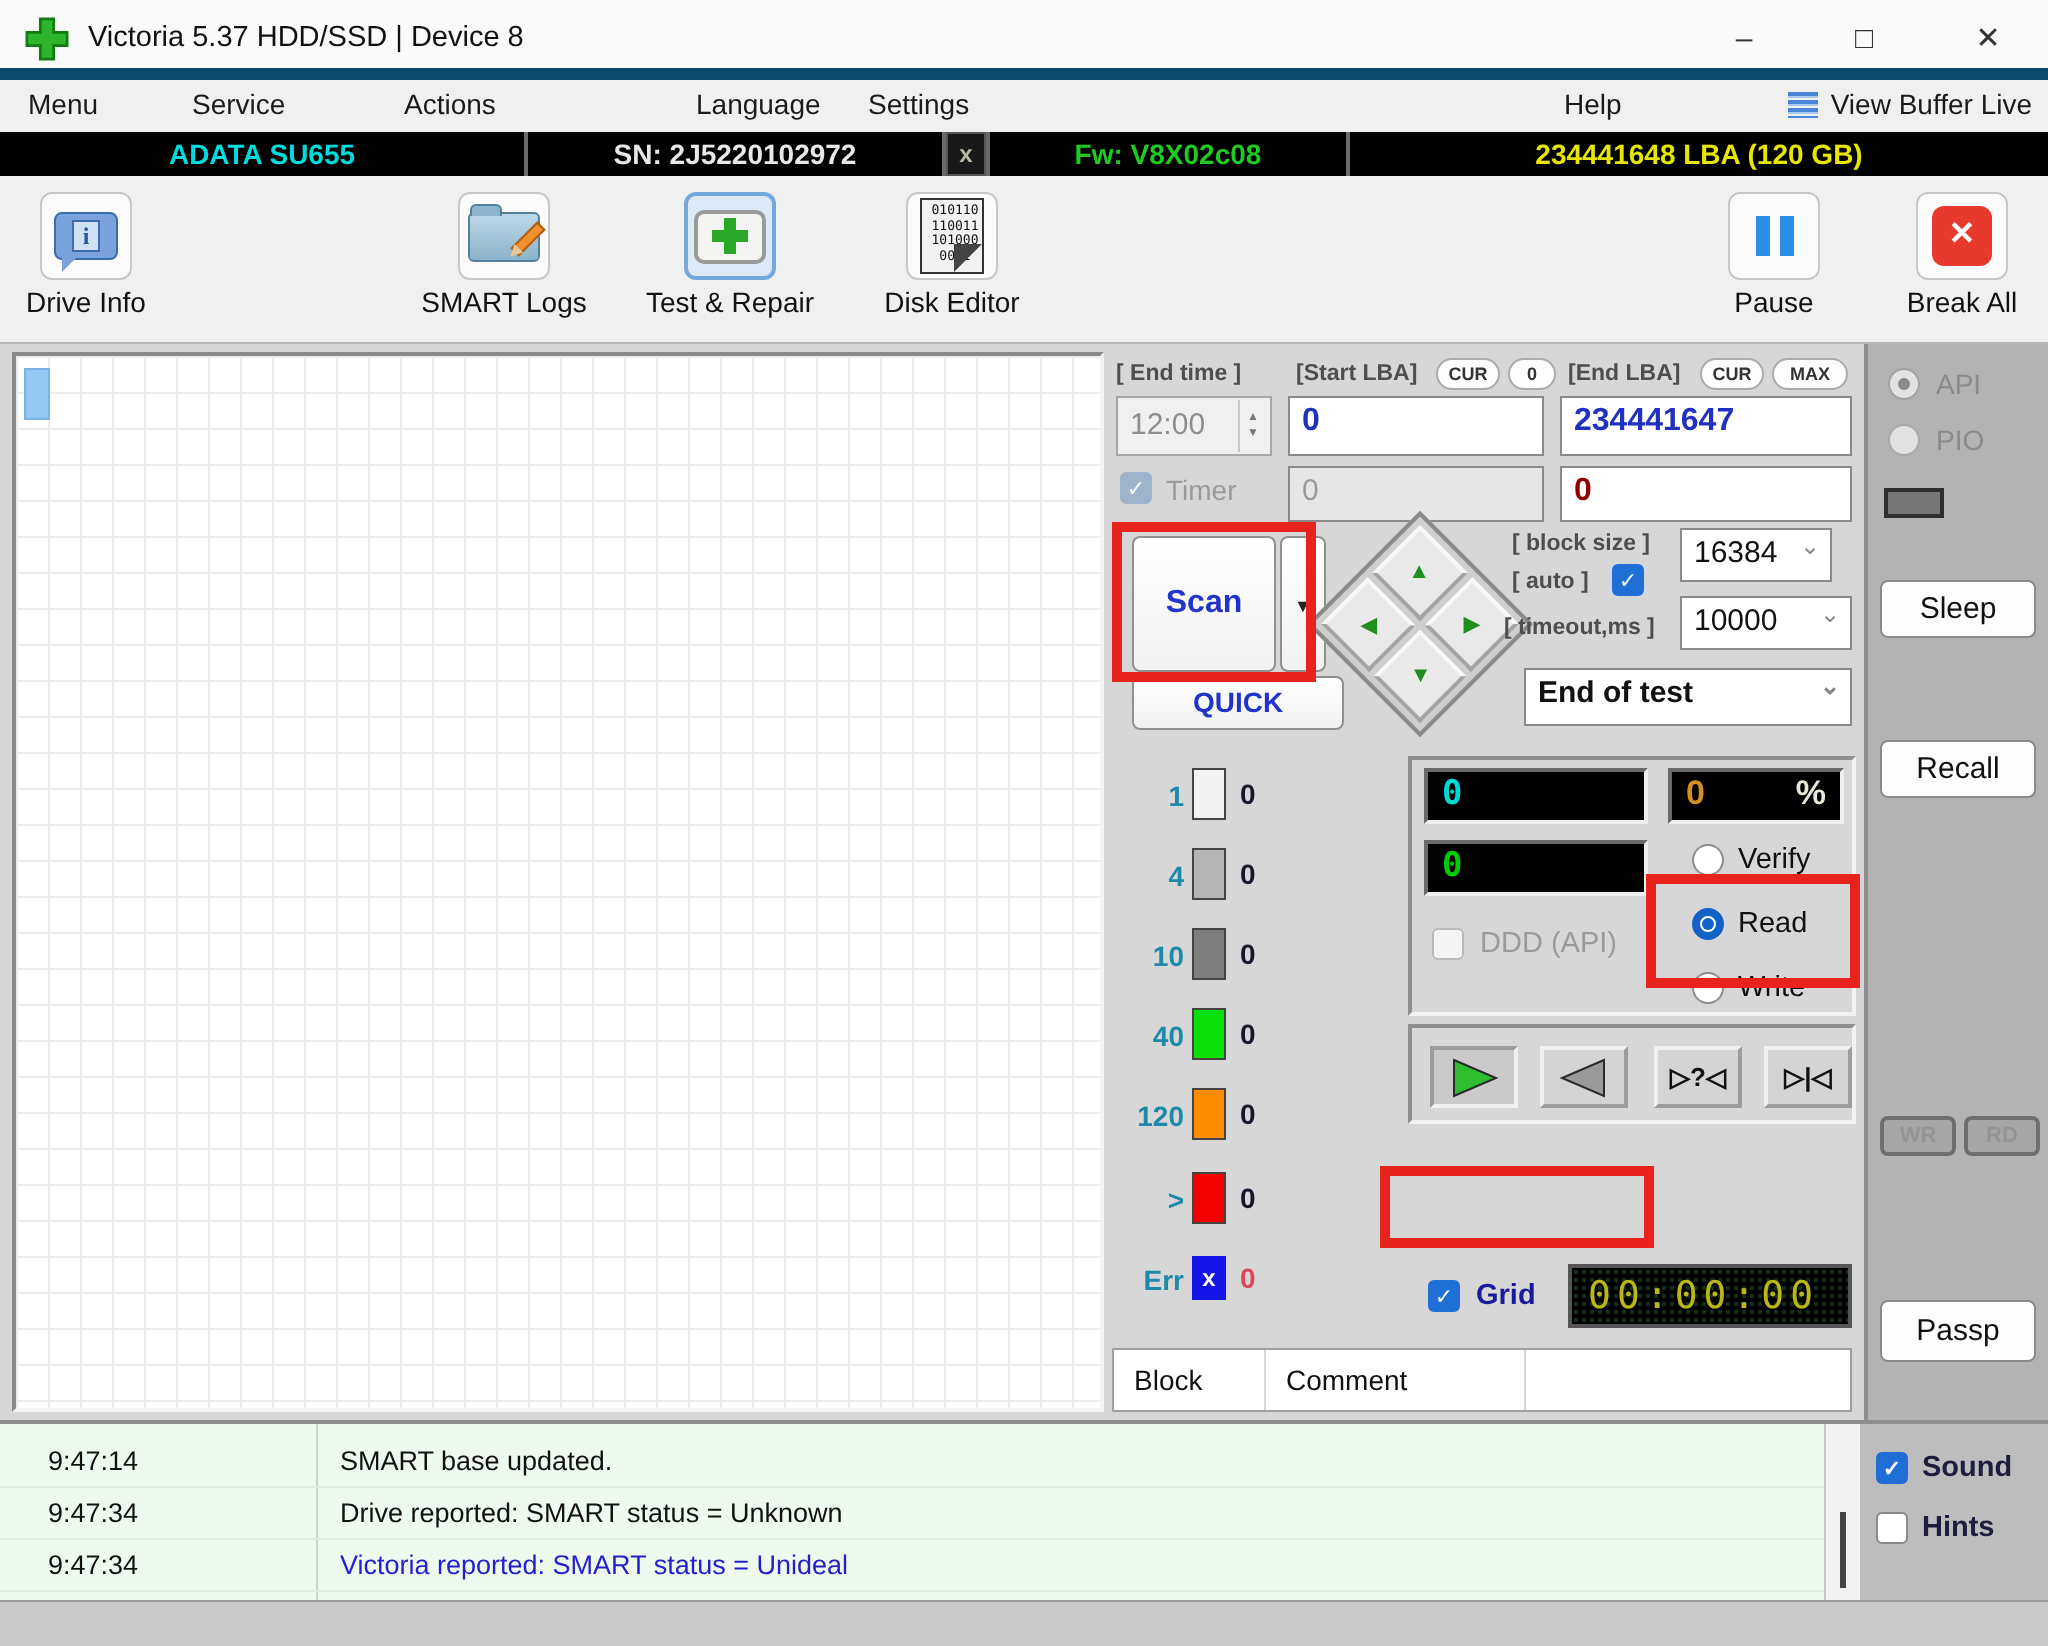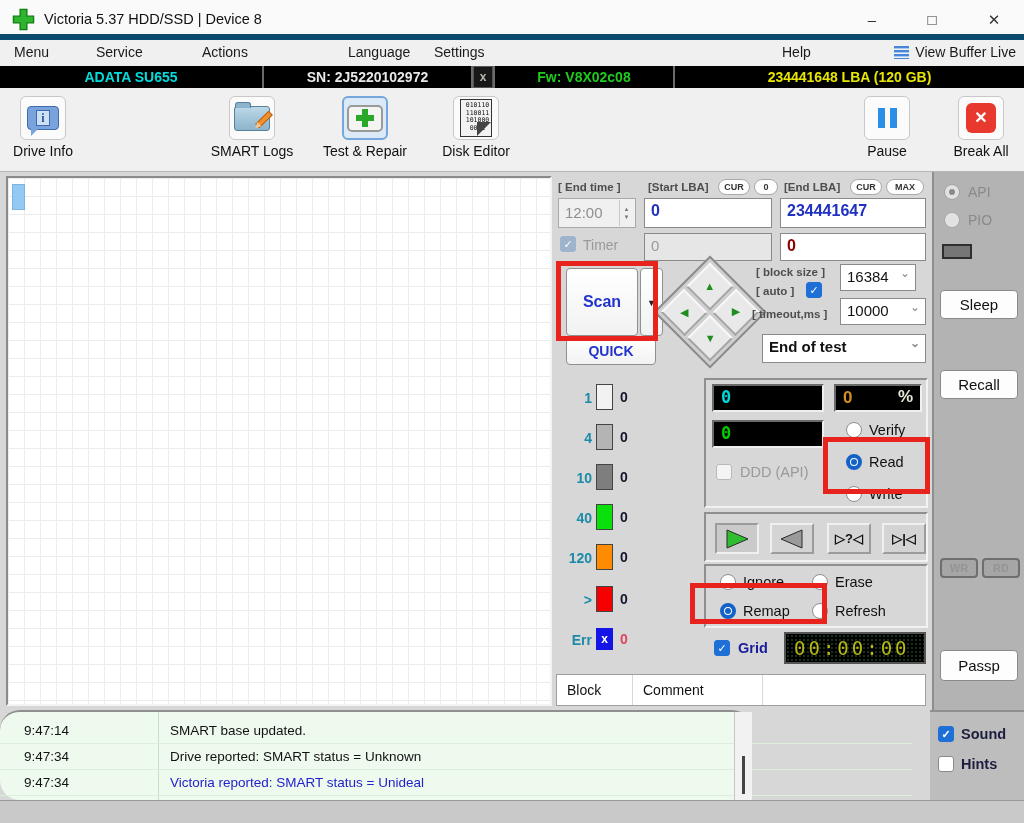--- a/index.html
+++ b/index.html
@@ -74,21 +74,21 @@
   .radio { width:16px; height:16px; border-radius:50%; background:#fff; border:1px solid #8e8e8e; display:inline-block; position:relative; }
   .radio.checked { border:4px solid #1262c8; }
   .radio.checked::after { content:""; position:absolute; inset:1px; background:#1262c8; border-radius:50%; }
   .radio.disabled { background:#e2e2e2; border-color:#a8a8a8; }
   .radio.disabled.checked { border:1px solid #a0a0a0; }
   .radio.disabled.checked::after { content:""; position:absolute; inset:4px; background:#8a8a8a; border-radius:50%; }
 
   .btn { background:linear-gradient(#ffffff,#f2f2f2); border:1px solid #909090; border-radius:4px; text-align:center; }
   .scanbtn { position:absolute; left:10px; top:94px; width:72px; height:68px; font-size:16px; font-weight:bold; color:#2233cc; line-height:66px; }
   .scandrop { position:absolute; left:84px; top:94px; width:23px; height:68px; font-size:9px; color:#222; line-height:68px; }
-  .quickbtn { position:absolute; left:10px; top:164px; width:90px; height:27px; font-size:14px; font-weight:bold; color:#2233cc; line-height:25px; }
+  .quickbtn { position:absolute; left:10px; top:164px; width:106px; height:27px; font-size:14px; font-weight:bold; color:#2233cc; line-height:25px; }
 
   .diamond { position:absolute; left:114px; top:98px; width:80px; height:80px; transform:rotate(45deg); background:#cfcfcf; border:2px solid #8a8a8a; display:grid; grid-template-columns:1fr 1fr; grid-template-rows:1fr 1fr; gap:3px; padding:3px; }
   .dcell { background:#e9e9e9; border:2px outset #f8f8f8; display:flex; align-items:center; justify-content:center; }
   .dcell span { transform:rotate(-45deg); color:#1e8e1e; font-size:11px; }
 
   .combo { position:absolute; background:#fff; border:1px solid #8a8a8a; font-size:15px; color:#111; padding:3px 6px; }
   .combo .chev { position:absolute; right:5px; top:1px; color:#888; font-size:12px; }
 
   .sunkpanel { position:absolute; border-top:2px solid #8f8f8f; border-left:2px solid #8f8f8f; border-right:2px solid #f2f2f2; border-bottom:2px solid #f2f2f2; background:#d7d7d7; }
   .lcd { position:absolute; background:#000; border-top:2px solid #6a6a6a; border-left:2px solid #6a6a6a; border-right:2px solid #efefef; border-bottom:2px solid #efefef; font-family:"DejaVu Sans Mono", monospace; font-weight:bold; font-size:17px; padding:1px 7px; }
@@ -111,21 +111,21 @@
   .deftable { position:absolute; left:0px; top:500px; width:370px; height:32px; background:#fff; border:1px solid #a0a0a0; display:flex; }
   .deftable .col { border-right:1px solid #d8d8d8; font-size:14px; color:#111; padding:7px 0 0 10px; }
 
   
   .sidebar { position:absolute; left:932px; top:0; width:92px; height:538px; background:#b3b3b3; border-left:2px solid #8e8e8e; }
   .sidebar .slabel { font-size:14px; color:#8a8a8a; }
   .side-btn { position:absolute; left:6px; width:78px; height:29px; background:#fdfdfd; border:1px solid #8a8a8a; border-radius:4px; font-size:15px; color:#111; text-align:center; line-height:27px; }
   .mini-btn { position:absolute; top:386px; width:38px; height:20px; background:#a6a6a6; border:2px solid #6e6e6e; border-radius:4px; font-size:11px; font-weight:bold; color:#949494; text-align:center; line-height:16px; }
 
   
-  .log { position:absolute; left:0; top:710px; width:752px; height:90px; background:#effaef; border-top:2px solid #8f8f8f;border-radius:20px; }
+  .log { position:absolute; left:0; top:710px; width:930px; height:90px; background:#effaef; border-top:2px solid #8f8f8f; }
   .logrow { position:absolute; left:0; width:912px; height:26px; border-bottom:1px solid #ddeedd; }
   .logrow .t { position:absolute; left:24px; top:5px; font-size:13.5px; color:#111; }
   .logrow .m { position:absolute; left:170px; top:5px; font-size:13.5px; }
   .logdiv { position:absolute; left:158px; top:0; width:1px; height:88px; background:#c8dcc8; }
   .logscroll { position:absolute; right:0; top:0; width:18px; height:88px; background:#f2f2f2; border-left:1px solid #c6c6c6; }
   .logthumb { position:absolute; right:7px; top:44px; width:3px; height:38px; background:#444; }
   .bottomright { position:absolute; left:930px; top:710px; width:94px; height:90px; background:#bdbdbd; border-top:2px solid #8f8f8f; }
   .br-row { position:absolute; left:8px; display:flex; align-items:center; gap:7px; font-size:14.5px; font-weight:bold; color:#1d1d3e; }
   .footer { position:absolute; left:0; top:800px; width:1024px; height:23px; background:#c9c9c9; border-top:1px solid #9a9a9a; }
 
@@ -360,30 +360,20 @@
             </svg>
         </div>
         <div class="navbtn" style="left:121px;">
             <span>▷?◁</span>
           </div>
         <div class="navbtn" style="left:176px;">
             <span>▷|◁</span>
           </div>
       </div>
 
-      <div class="sunkpanel" style="left:148px; top:390px; width:224px; height:64px;">
-        <span class="radio" style="position:absolute; left:14px; top:8px;"></span>
-        <span class="rlabel" style="position:absolute; left:37px; top:8px;">Ignore</span>
-        <span class="radio" style="position:absolute; left:106px; top:8px;"></span>
-        <span class="rlabel" style="position:absolute; left:129px; top:8px;">Erase</span>
-        <span class="radio checked" style="position:absolute; left:14px; top:37px;"></span>
-        <span class="rlabel" style="position:absolute; left:37px; top:37px;">Remap</span>
-        <span class="radio" style="position:absolute; left:106px; top:37px;"></span>
-        <span class="rlabel" style="position:absolute; left:129px; top:37px;">Refresh</span>
-      </div>
 
       <span class="checkbox checked" style="position:absolute; left:158px; top:466px;">
           <span>✓</span>
         </span>
       <span class="glabel" style="position:absolute; left:182px; top:466px;">Grid</span>
       <div class="timerlcd" style="left:228px; top:458px; width:142px;">00:00:00</div>
 
       <div class="deftable">
         <div class="col" style="width:76px;">Block</div>
         <div class="col" style="width:130px;">Comment</div>

